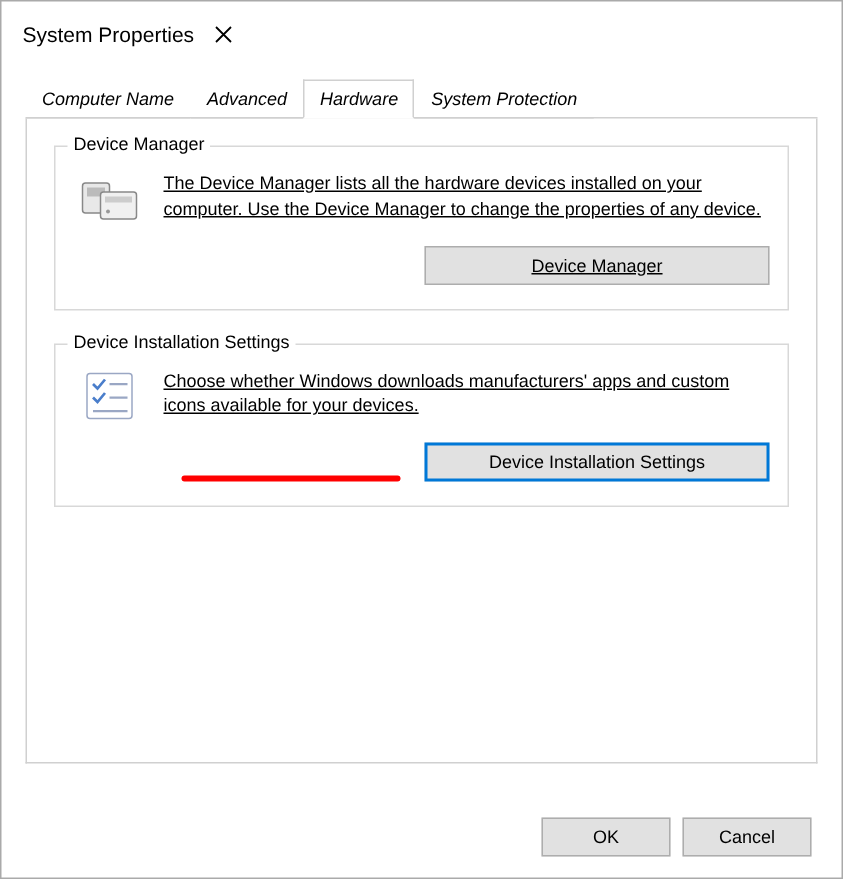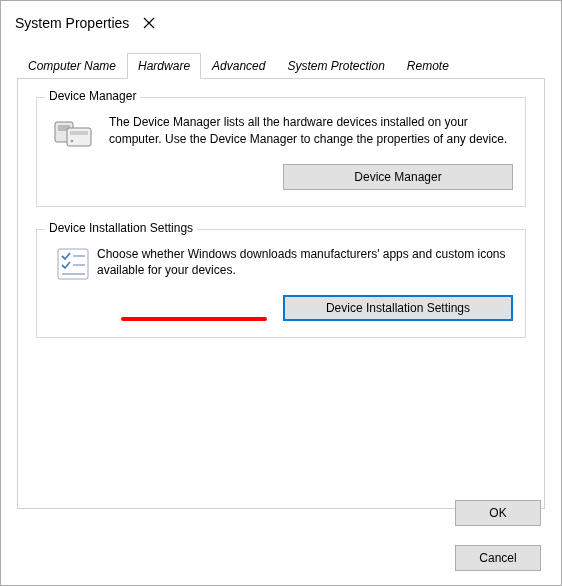--- a/index.html
+++ b/index.html
@@ -15,57 +15,56 @@
 .tab:not(.active) { border-bottom: 1px solid #d0d0d0; }
 .tabstrip-border { position: absolute; left: 16px; right: 16px; bottom: 0; height: 1px; background: #d0d0d0; z-index: 1; }
 
 .tab-content { border: 1px solid #d0d0d0; border-top: none; margin: 0 16px; padding: 18px; min-height: 430px; }
 
 .groupbox { border: 1px solid #d8d8d8; padding: 16px 12px 16px 12px; margin-bottom: 22px; position: relative; }
 .groupbox-title { position: absolute; top: -9px; left: 8px; background: #fff; padding: 0 4px; font-size: 12px; }
 
 .group-content { display: flex; gap: 12px; }
 .icon-cell { width: 48px; flex-shrink: 0; display: flex; align-items: flex-start; justify-content: center; }
-.text-cell { flex: 1; font-size: 12px; line-height: 1.4; }
+.text-cell { flex: 1; font-size: 12px; line-height: 1.4; text-decoration: underline; }
 .btn-row { margin-top: 16px; display: flex; justify-content: flex-end; }
 .grp-btn { width: 230px; height: 26px; font-size: 12px; background: #e1e1e1; border: 1px solid #adadad; cursor: pointer; }
 .grp-btn.highlighted { border: 2px solid #0078d7; background: #e1e1e1; }
 
 .device-icon { width: 44px; height: 36px; }
 .settings-icon { width: 36px; height: 36px; }
 
 .annotation { height: 4px; background: #ff0000; width: 146px; border-radius: 2px; margin-top: 46px; }
 
-.footer { position: absolute; bottom: 14px; right: 20px; display: flex; gap: 19px; flex-direction: column; }
+.footer { position: absolute; bottom: 14px; right: 20px; display: flex; gap: 8px; }
 .footer-btn { width: 86px; height: 26px; font-size: 12px; background: #e1e1e1; border: 1px solid #adadad; cursor: pointer; }
 .footer-btn.disabled { color: #a0a0a0; border-color: #d0d0d0; background: #e8e8e8; cursor: default; }
 
-.group2-inner { display: flex; }
+.group2-inner { display: flex; gap: 12px; }
 .group2-right { flex: 1; }
 .annot-row { display: flex; align-items: flex-end; gap: 10px; margin-top: 16px; justify-content: flex-end; }
 .annot-row .annotation { margin-top: 0; margin-right: 6px; }
 </style>
 </head>
 <body>
 
 <div class="titlebar">
   <div class="titlebar-title">System Properties</div>
   <div class="close-btn">
     <svg viewBox="0 0 12 12">
         <path d="M1 1 L11 11 M11 1 L1 11" stroke="#000" stroke-width="1.2" fill="none"></path>
       </svg>
   </div>
 </div>
 
 <div class="tabs">
   <div class="tab">Computer Name</div>
+  <div class="tab">Advanced</div>
   <div class="tab active">Hardware</div>
-  <div class="tab">Advanced</div>
   <div class="tab">System Protection</div>
-  <div class="tab">Remote</div>
   <div class="tabstrip-border"></div>
 </div>
 
 <div class="tab-content">
 
   <div class="groupbox">
     <div class="groupbox-title">Device Manager</div>
     <div class="group-content">
       <div class="icon-cell">
         <svg class="device-icon" viewBox="0 0 44 36">

